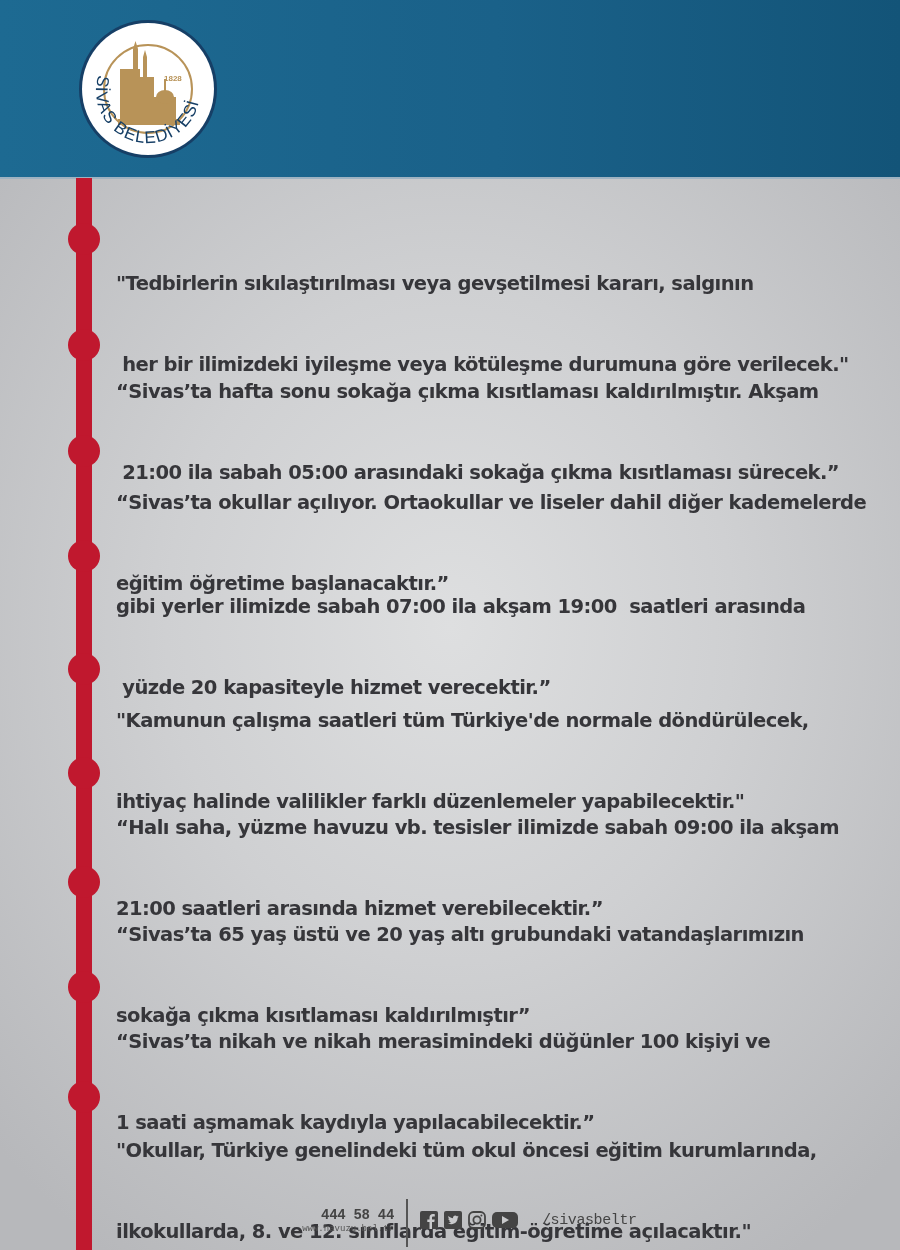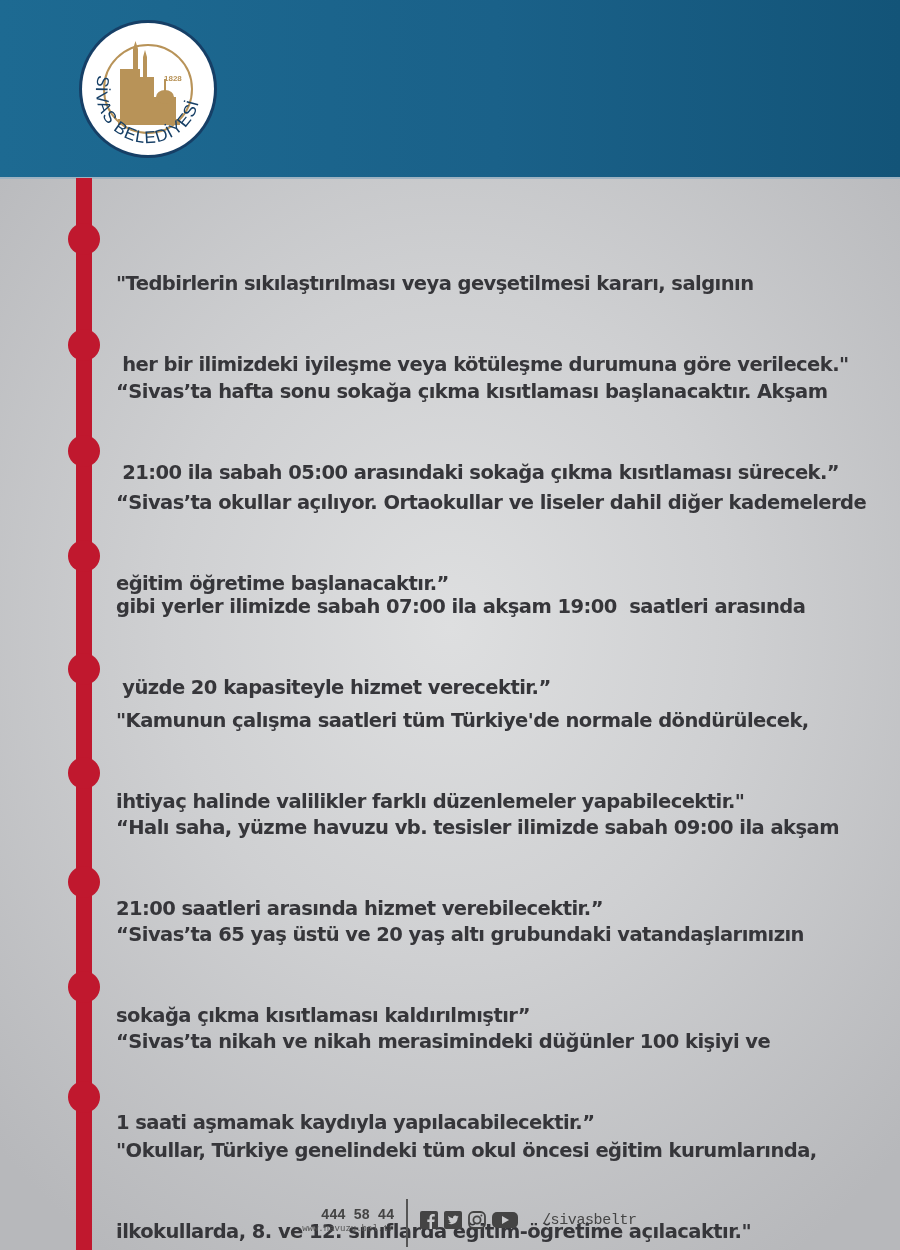--- a/index.html
+++ b/index.html
@@ -99,21 +99,21 @@
 <div class="dot" style="top:757px"></div>
 <div class="dot" style="top:866px"></div>
 <div class="dot" style="top:971px"></div>
 <div class="dot" style="top:1081px"></div>
 
 <div class="item" style="top:216px">
   <div>"Tedbirlerin sıkılaştırılması veya gevşetilmesi kararı, salgının</div>
   <div> her bir ilimizdeki iyileşme veya kötüleşme durumuna göre verilecek."</div>
 </div>
 <div class="item" style="top:324px">
-  <div>“Sivas’ta hafta sonu sokağa çıkma kısıtlaması başlanacaktır. Akşam</div>
+  <div>“Sivas’ta hafta sonu sokağa çıkma kısıtlaması kaldırılmıştır. Akşam</div>
   <div> 21:00 ila sabah 05:00 arasındaki sokağa çıkma kısıtlaması sürecek.”</div>
 </div>
 <div class="item" style="top:435px">
   <div>“Sivas’ta okullar açılıyor. Ortaokullar ve liseler dahil diğer kademelerde</div>
   <div>eğitim öğretime başlanacaktır.”</div>
 </div>
 <div class="item" style="top:539px">
   <div>gibi yerler ilimizde sabah 07:00 ila akşam 19:00  saatleri arasında</div>
   <div> yüzde 20 kapasiteyle hizmet verecektir.”</div>
 </div>

